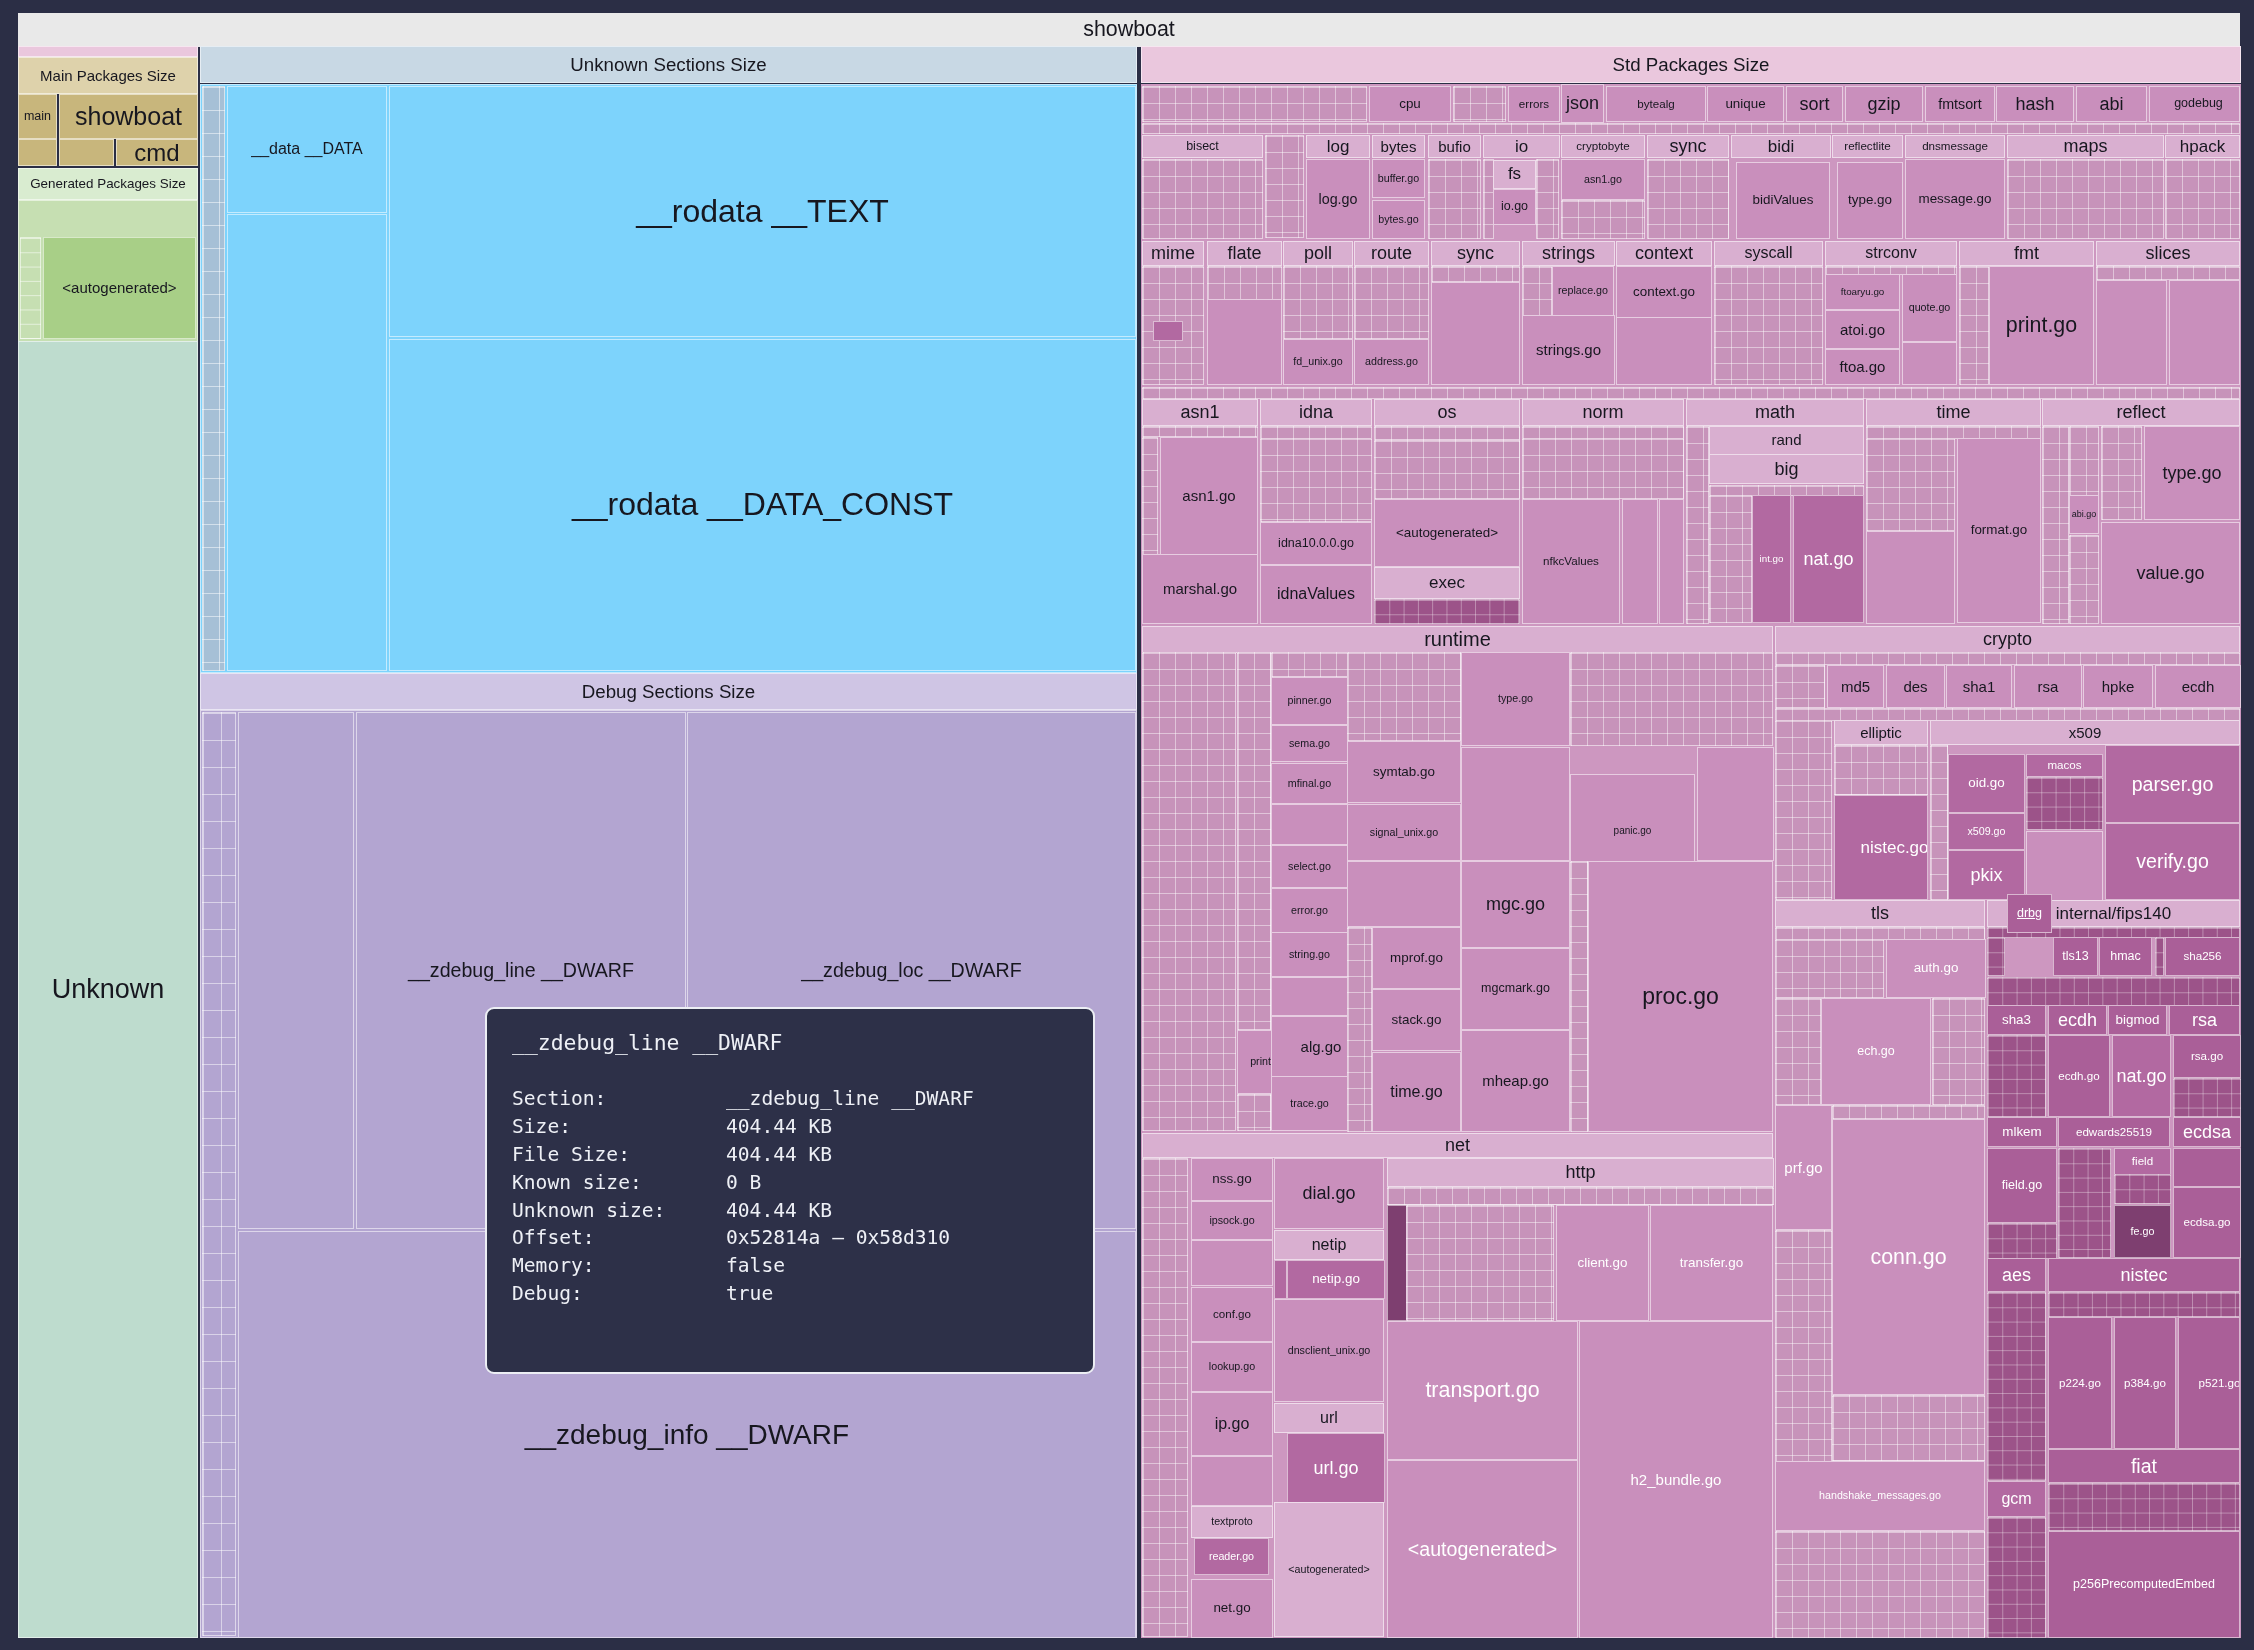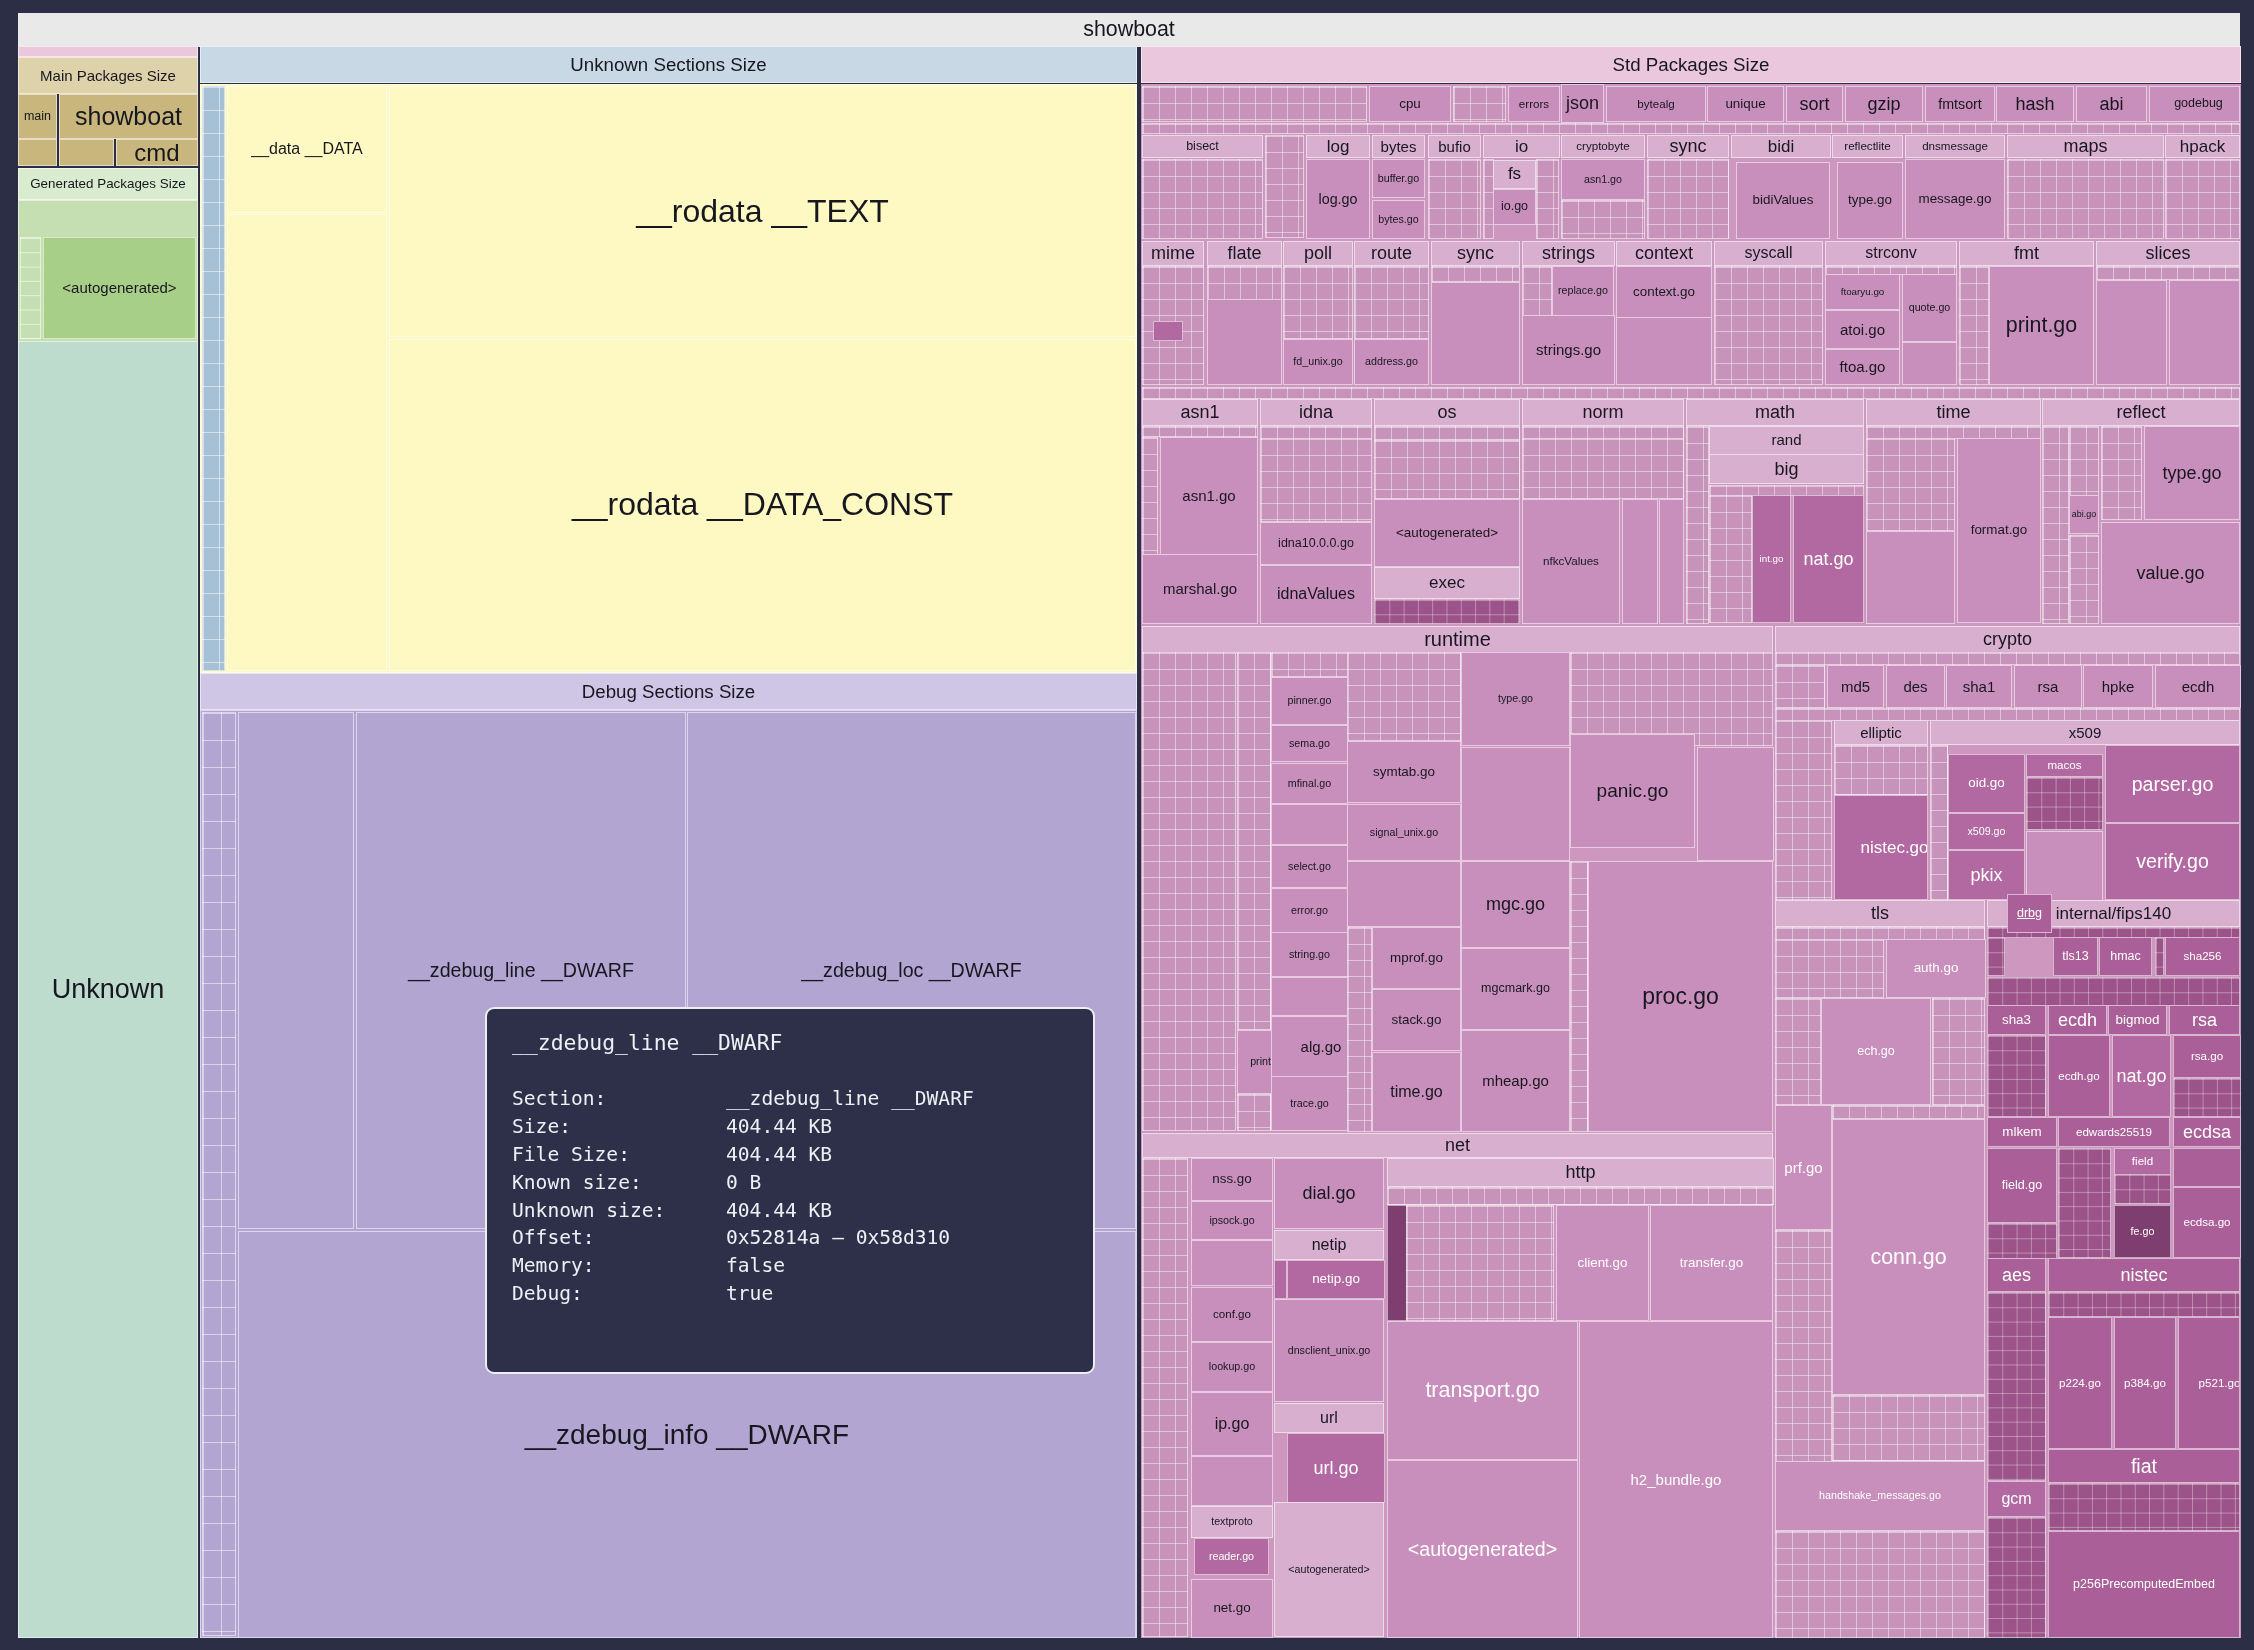--- a/index.html
+++ b/index.html
@@ -20,21 +20,21 @@
   .f-boxxd{background:#7e3f70;}
   .f-grid{background-color:#c793ba;
       background-image:linear-gradient(rgba(255,255,255,.45) 0.9px,transparent 0.9px),
                        linear-gradient(90deg,rgba(255,255,255,.45) 0.9px,transparent 0.9px);
       background-size:16px 16px;}
   .f-gridd{background-color:#9c5389;
       background-image:linear-gradient(rgba(255,255,255,.35) 0.9px,transparent 0.9px),
                        linear-gradient(90deg,rgba(255,255,255,.35) 0.9px,transparent 0.9px);
       background-size:14.3px 14.3px;}
   .f-bh{background:#c8d8e4;}
-  .f-bb{background:#fef9c3;text-align:center;}
+  .f-bb{background:#7dd3fc;text-align:center;}
   .f-bgrid{background-color:#a6c0d6;
       background-image:linear-gradient(rgba(255,255,255,.5) 0.9px,transparent 0.9px),
                        linear-gradient(90deg,rgba(255,255,255,.5) 0.9px,transparent 0.9px);
       background-size:16px 23px;}
   .f-uh{background:#cfc5e4;}
   .f-ub{background:#b3a5d1;}
   .f-ugrid{background-color:#b3a5d1;
       background-image:linear-gradient(rgba(255,255,255,.5) 0.9px,transparent 0.9px),
                        linear-gradient(90deg,rgba(255,255,255,.5) 0.9px,transparent 0.9px);
       background-size:18px 27px;}
@@ -239,21 +239,21 @@
     <div class="cell f-grid" style="left: 1347px; top: 927px; width: 25px; height: 205px;"></div>
     <div class="cell f-box" style="left: 1372px; top: 927px; width: 89px; height: 62px; font-size: 13.4px;">mprof.go</div>
     <div class="cell f-box" style="left: 1372px; top: 989px; width: 89px; height: 62px; font-size: 13.4px;">stack.go</div>
     <div class="cell f-box" style="left: 1372px; top: 1052px; width: 89px; height: 80px; font-size: 16px;">time.go</div>
     <div class="cell f-box" style="left: 1461px; top: 652px; width: 109px; height: 94px; font-size: 10.7px;">type.go</div>
     <div class="cell f-box" style="left: 1461px; top: 747px; width: 109px; height: 114px;"></div>
     <div class="cell f-box" style="left: 1461px; top: 861px; width: 109px; height: 87px; font-size: 18px;">mgc.go</div>
     <div class="cell f-box" style="left: 1461px; top: 948px; width: 109px; height: 82px; font-size: 12.5px;">mgcmark.go</div>
     <div class="cell f-box" style="left: 1461px; top: 1030px; width: 109px; height: 102px; font-size: 15px;">mheap.go</div>
     <div class="cell f-grid" style="left: 1570px; top: 652px; width: 203px; height: 94px;"></div>
-    <div class="cell f-box" style="left: 1570px; top: 734px; width: 125px; height: 114px; font-size: 19px;">panic.go</div>
+    <div class="cell f-box" style="left: 1570px; top: 774px; width: 125px; height: 114px; font-size: 10px;">panic.go</div>
     <div class="cell f-box" style="left: 1697px; top: 747px; width: 77px; height: 114px;"></div>
     <div class="cell f-grid" style="left: 1570px; top: 861px; width: 18px; height: 271px;"></div>
     <div class="cell f-box" style="left: 1588px; top: 861px; width: 185px; height: 271px; font-size: 23px;">proc.go</div>
     <div class="cell f-pkg" style="left: 1775px; top: 626px; width: 465px; height: 27px; font-size: 18px;">crypto</div>
     <div class="cell f-grid" style="left: 1775px; top: 652px; width: 465px; height: 12.5px;"></div>
     <div class="cell f-grid" style="left: 1775px; top: 665px; width: 50px; height: 43px;"></div>
     <div class="cell f-box" style="left: 1827px; top: 665px; width: 57px; height: 43px; font-size: 15px;">md5</div>
     <div class="cell f-box" style="left: 1886px; top: 665px; width: 59px; height: 43px; font-size: 15px;">des</div>
     <div class="cell f-box" style="left: 1946px; top: 665px; width: 66px; height: 43px; font-size: 15px;">sha1</div>
     <div class="cell f-box" style="left: 2014px; top: 665px; width: 68px; height: 43px; font-size: 15px;">rsa</div>

